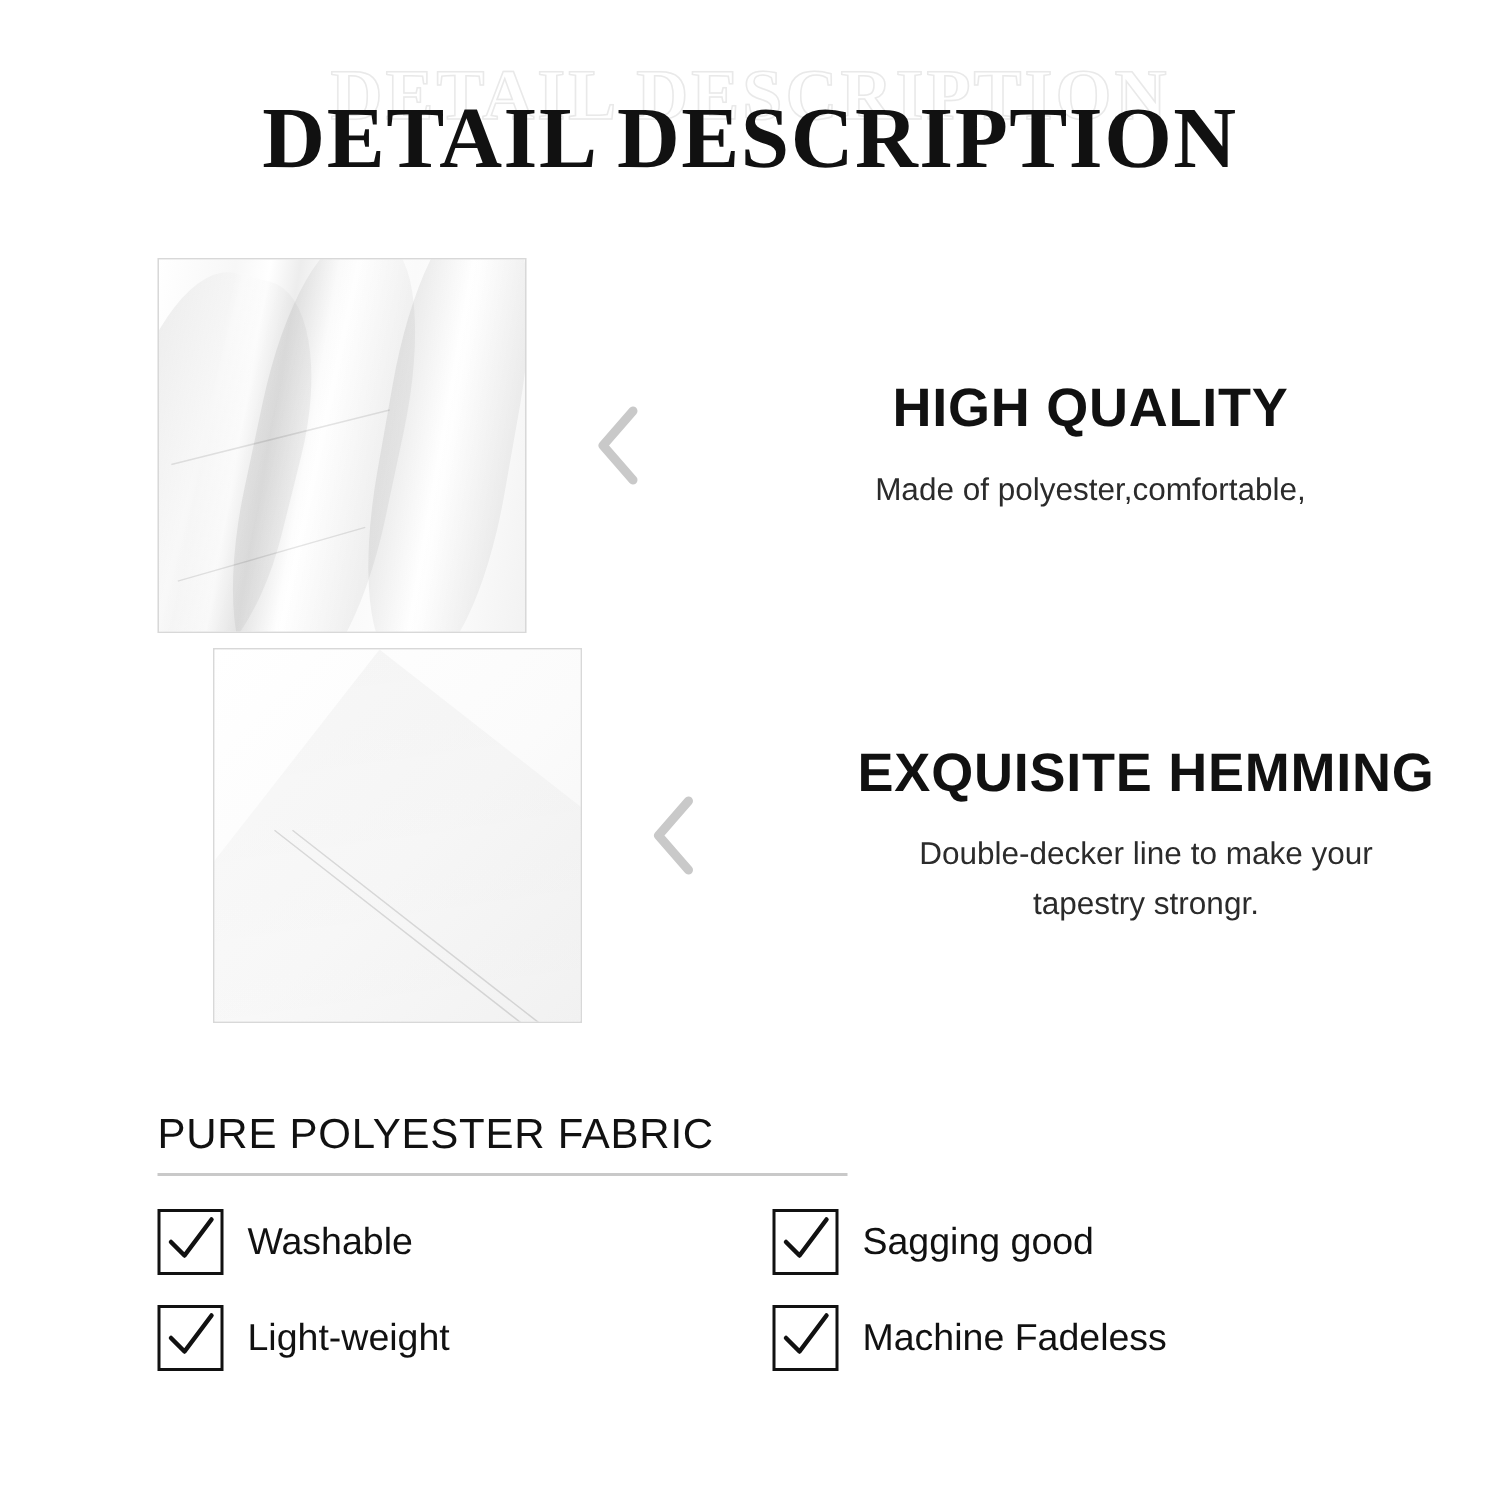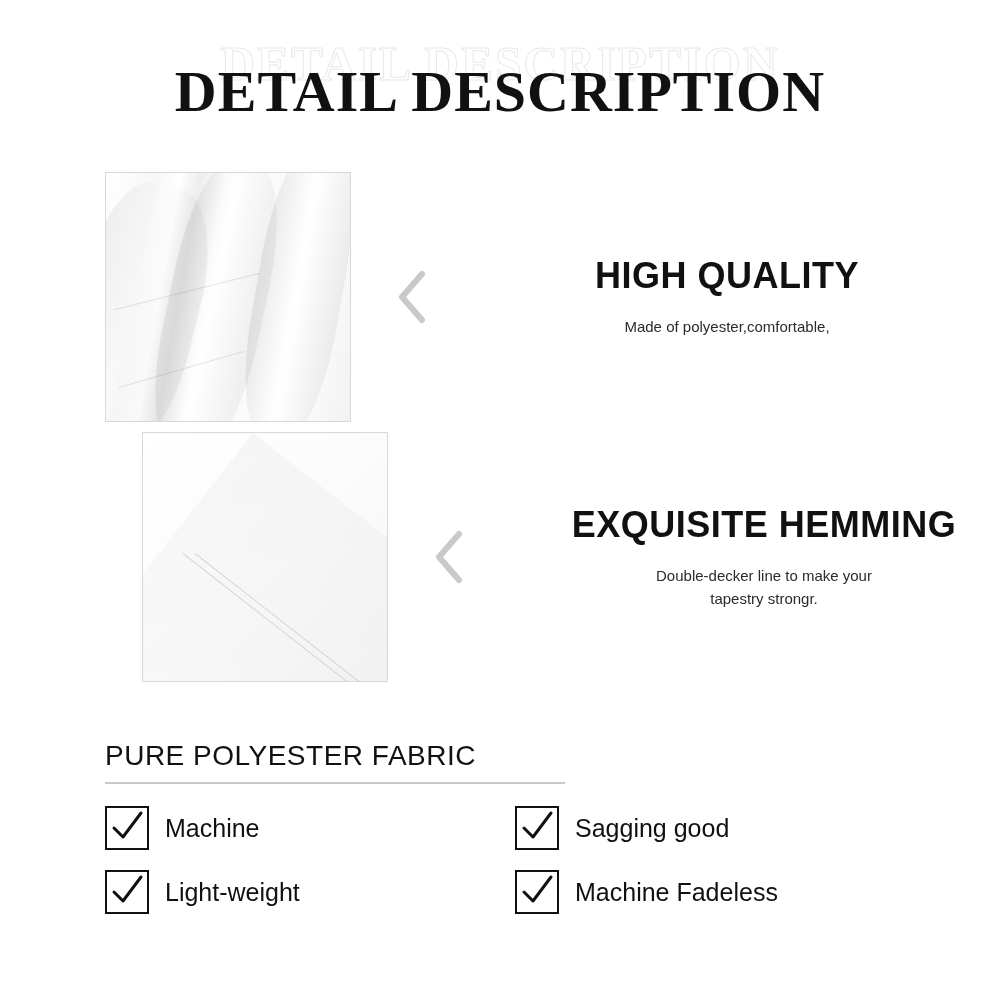--- a/index.html
+++ b/index.html
@@ -132,21 +132,21 @@
   }
   .feature-heading {
     font-size: 36px;
     font-weight: bold;
     letter-spacing: 0.5px;
     color: #111111;
     margin-bottom: 18px;
     white-space: nowrap;
   }
   .feature-body {
-    font-size: 15px;
+    font-size: 21px;
     line-height: 1.55;
     color: #2b2b2b;
   }
 
   
   .fabric-section {
     position: absolute;
     left: 105px;
     top: 740px;
     width: 790px;
@@ -243,21 +243,21 @@
   <div class="fabric-title">PURE POLYESTER FABRIC</div>
   <div class="fabric-rule"></div>
   <div class="check-grid">
 
     <div class="check-item">
       <span class="checkbox">
         <svg width="34" height="34" viewBox="0 0 34 34" fill="none" xmlns="http://www.w3.org/2000/svg">
           <path d="M4 18 L13 27 L31 3" stroke="#111111" stroke-width="3" stroke-linecap="round" stroke-linejoin="round" fill="none"></path>
         </svg>
       </span>
-      <span class="check-label">Machine</span>
+      <span class="check-label">Washable</span>
     </div>
 
     <div class="check-item">
       <span class="checkbox">
         <svg width="34" height="34" viewBox="0 0 34 34" fill="none" xmlns="http://www.w3.org/2000/svg">
           <path d="M4 18 L13 27 L31 3" stroke="#111111" stroke-width="3" stroke-linecap="round" stroke-linejoin="round" fill="none"></path>
         </svg>
       </span>
       <span class="check-label">Sagging good</span>
     </div>

